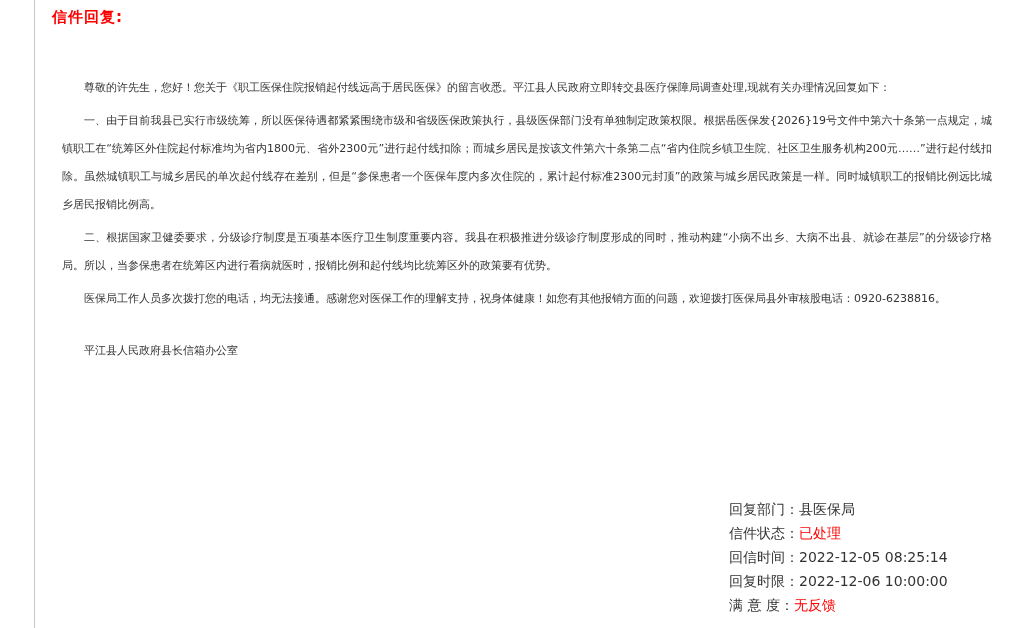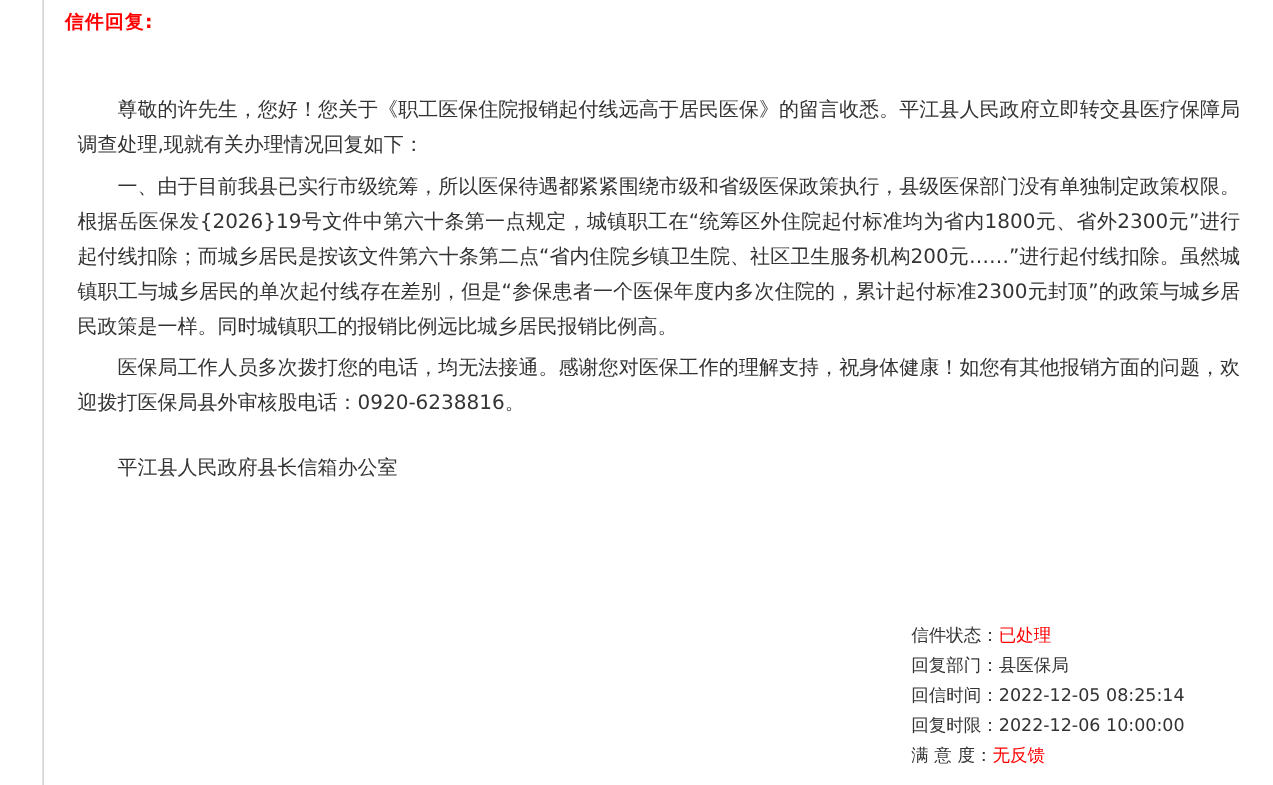--- a/index.html
+++ b/index.html
@@ -31,21 +31,21 @@
     font-size: 15px;
     font-weight: bold;
     color: #ff0000;
     letter-spacing: 1px;
   }
   .letter-body {
     position: absolute;
     left: 62px;
     top: 74px;
     width: 930px;
-    font-size: 16px;
+    font-size: 11px;
     line-height: 28px;
     color: #333333;
     text-align: justify;
   }
   .letter-body p {
     margin: 0 0 5px 0;
     text-indent: 2em;
   }
   .letter-body p.sig {
     text-align: left;
@@ -80,30 +80,31 @@
 <body>
 
 <div class="page">
   <div class="vline"></div>
 
   <h2 class="title">信件回复:</h2>
 
   <div class="letter-body">
     <p>尊敬的许先生，您好！您关于《职工医保住院报销起付线远高于居民医保》的留言收悉。平江县人民政府立即转交县医疗保障局调查处理,现就有关办理情况回复如下：</p>
     <p>一、由于目前我县已实行市级统筹，所以医保待遇都紧紧围绕市级和省级医保政策执行，县级医保部门没有单独制定政策权限。根据岳医保发{2026}19号文件中第六十条第一点规定，城镇职工在“统筹区外住院起付标准均为省内1800元、省外2300元”进行起付线扣除；而城乡居民是按该文件第六十条第二点“省内住院乡镇卫生院、社区卫生服务机构200元……”进行起付线扣除。虽然城镇职工与城乡居民的单次起付线存在差别，但是“参保患者一个医保年度内多次住院的，累计起付标准2300元封顶”的政策与城乡居民政策是一样。同时城镇职工的报销比例远比城乡居民报销比例高。</p>
+    <p>二、根据国家卫健委要求，分级诊疗制度是五项基本医疗卫生制度重要内容。我县在积极推进分级诊疗制度形成的同时，推动构建“小病不出乡、大病不出县、就诊在基层”的分级诊疗格局。所以，当参保患者在统筹区内进行看病就医时，报销比例和起付线均比统筹区外的政策要有优势。</p>
     <p>医保局工作人员多次拨打您的电话，均无法接通。感谢您对医保工作的理解支持，祝身体健康！如您有其他报销方面的问题，欢迎拨打医保局县外审核股电话：0920-6238816。</p>
     <p class="sig sig-first">平江县人民政府县长信箱办公室</p>
   </div>
 
   <div class="status">
     <div class="status-row">
-      <span class="status-label">信件状态：</span><span class="status-value red">已处理</span>
+      <span class="status-label">回复部门：</span><span class="status-value">县医保局</span>
     </div>
     <div class="status-row">
-      <span class="status-label">回复部门：</span><span class="status-value">县医保局</span>
+      <span class="status-label">信件状态：</span><span class="status-value red">已处理</span>
     </div>
     <div class="status-row">
       <span class="status-label">回信时间：</span><span class="status-value">2022-12-05 08:25:14</span>
     </div>
     <div class="status-row">
       <span class="status-label">回复时限：</span><span class="status-value">2022-12-06 10:00:00</span>
     </div>
     <div class="status-row">
       <span class="status-label">满 意 度：</span><span class="status-value red">无反馈</span>
     </div>

